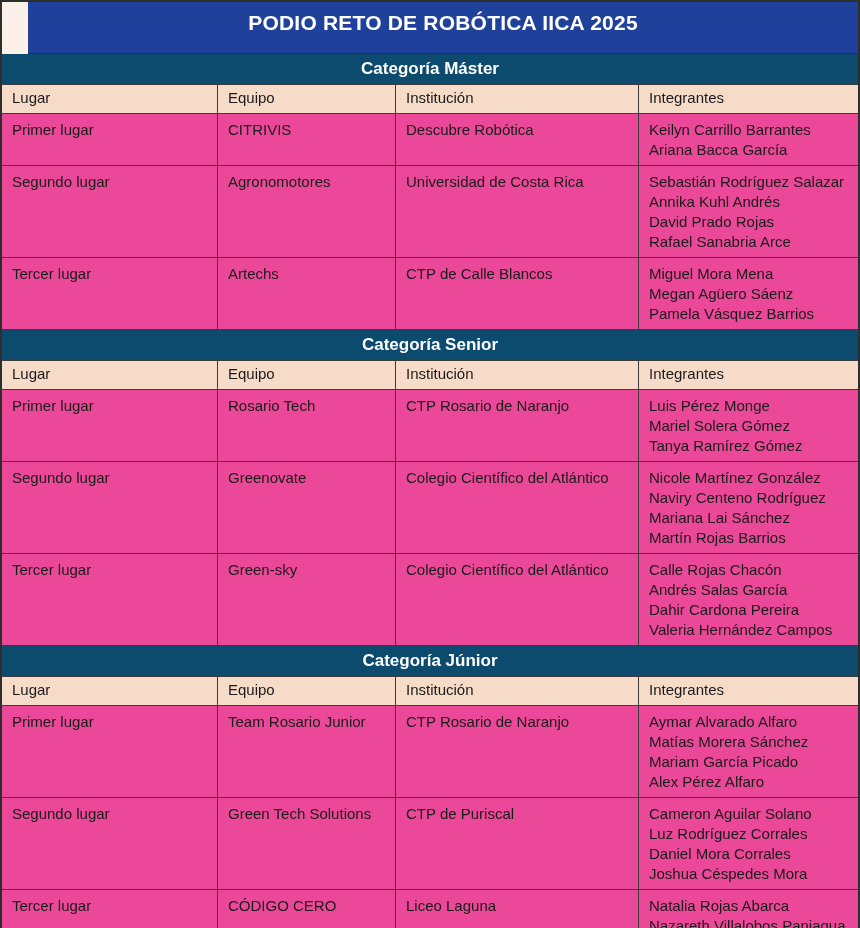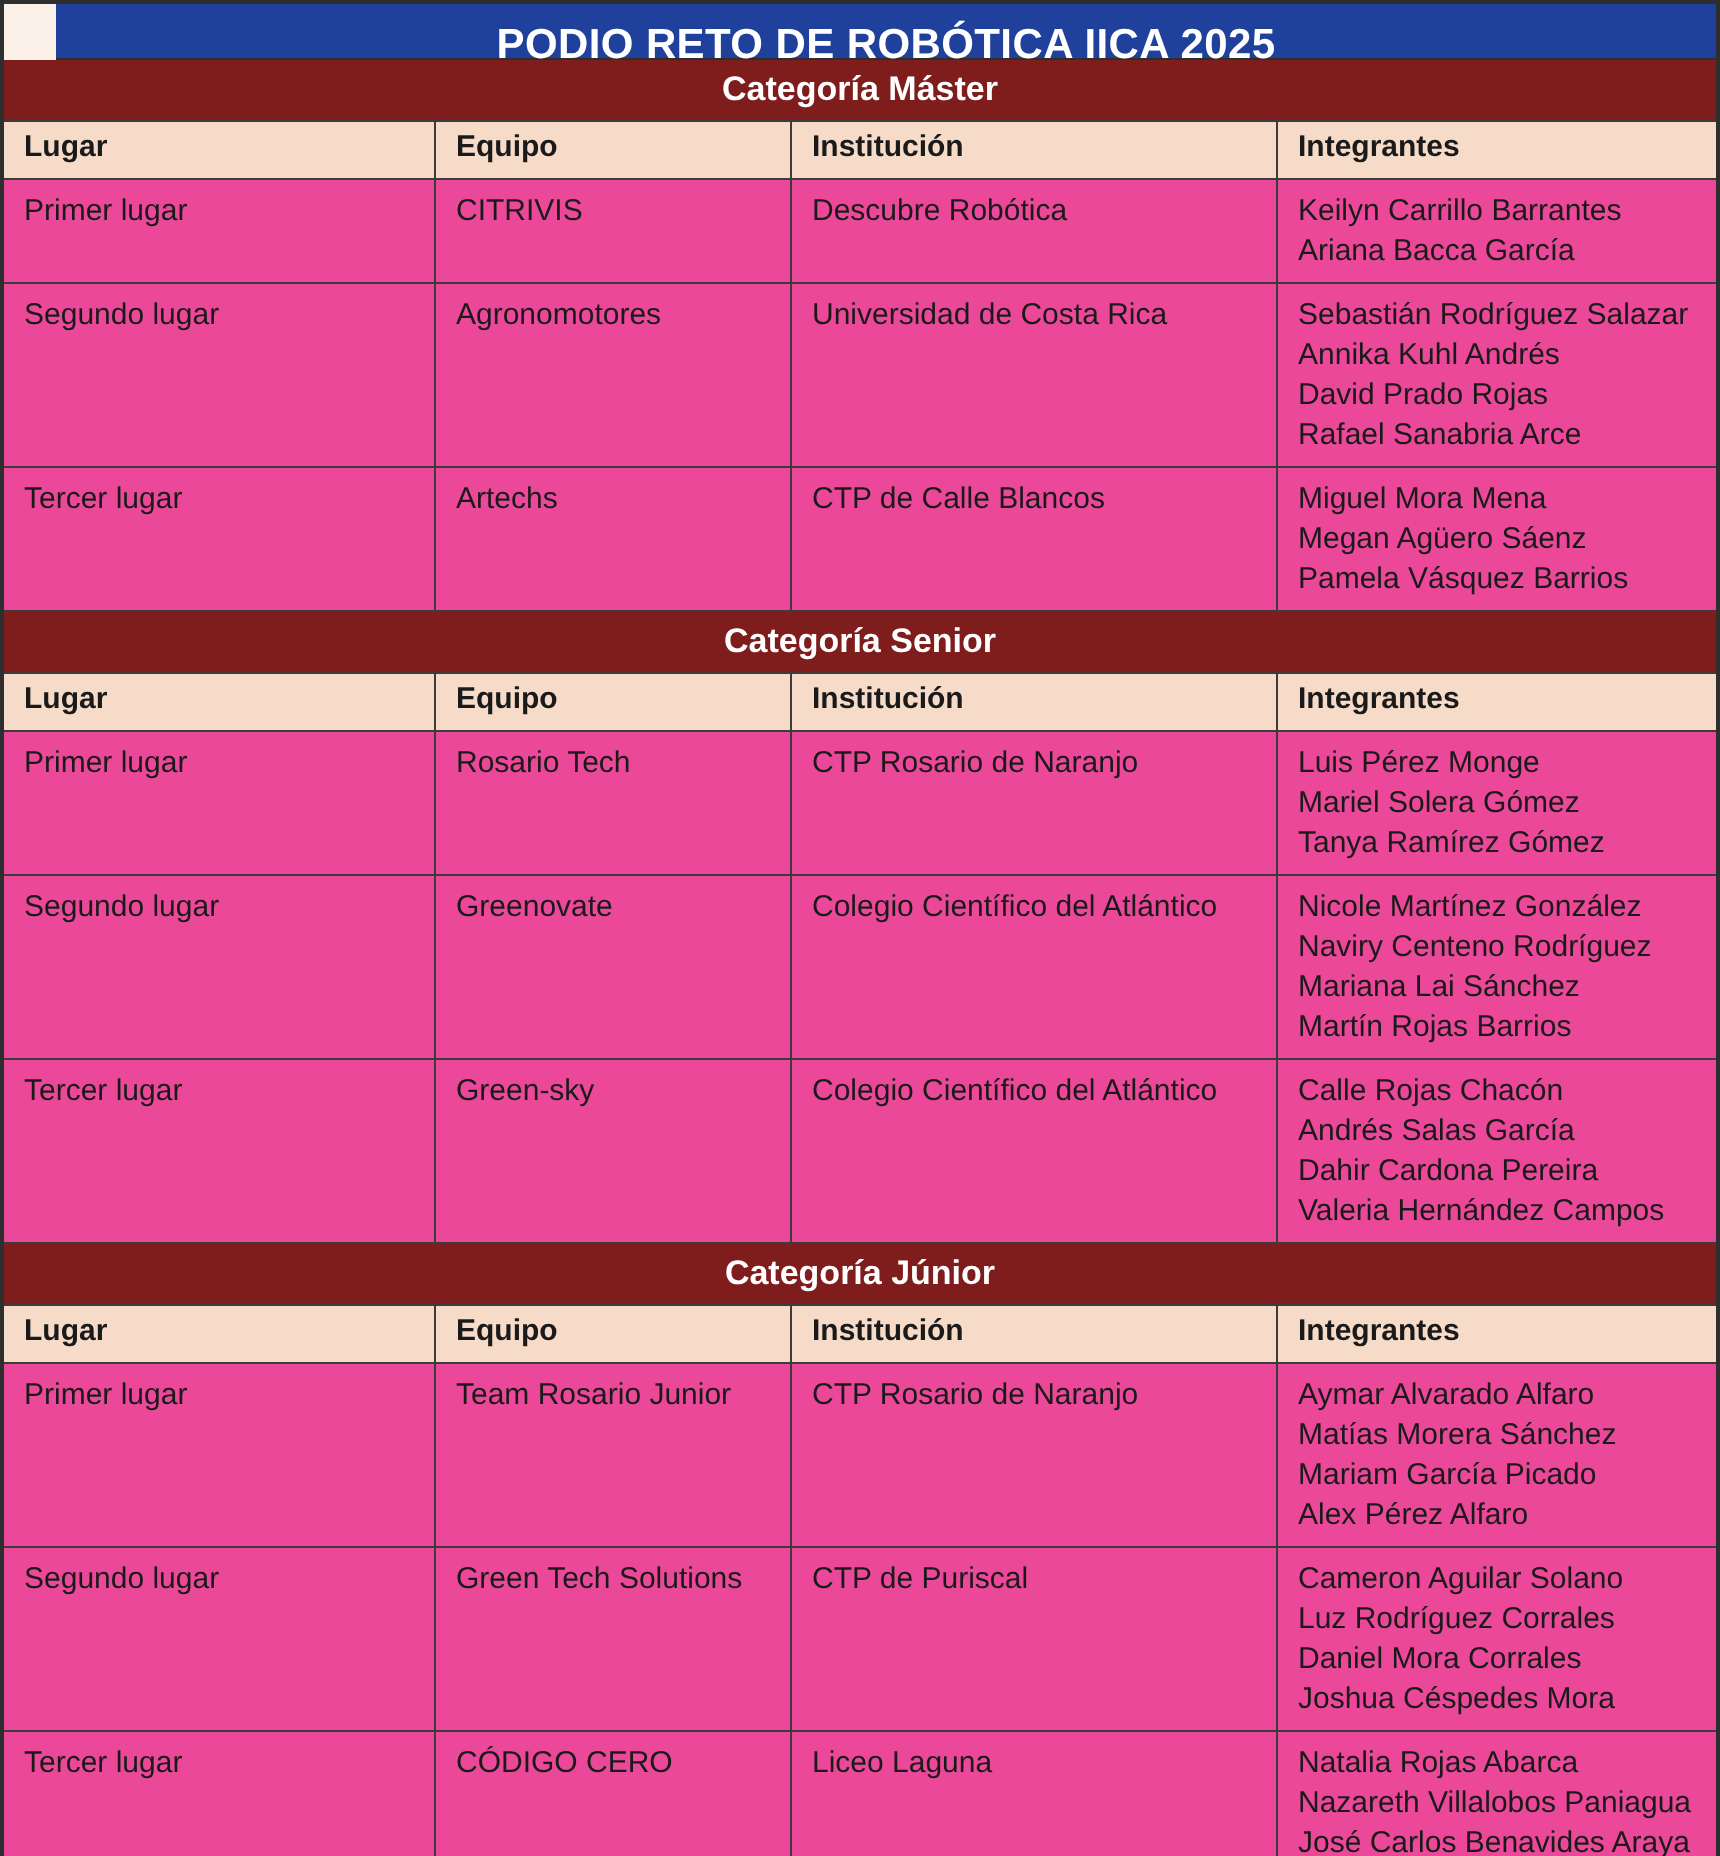--- a/index.html
+++ b/index.html
@@ -16,46 +16,46 @@
     background: #fcf1e9;
     display: flex;
     flex-direction: column;
   }
   .title-bar {
     background: #1f419b;
     color: #ffffff;
     font-weight: bold;
     font-size: 21px;
     text-align: center;
-    height: 28px;
+    height: 52px;
     line-height: 42px;
     border-bottom: 1px solid #2e2e2e;
     letter-spacing: 0.2px;
     margin-left: 26px;
   }
   .category-bar {
-    background: #7f1d1d;
+    background: #0c4a6e;
     color: #ffffff;
     font-weight: bold;
     font-size: 17px;
     text-align: center;
     height: 31px;
     line-height: 30px;
     border-bottom: 1px solid #3c3c3c;
   }
   .grid-row {
     display: grid;
     grid-template-columns: 216px 178px 243px 1fr;
     border-bottom: 1px solid #3c3c3c;
   }
   .header-row {
     background: #f7dbc9;
   }
   .header-row .cell {
-    font-weight: bold;
+    font-weight: normal;
     font-size: 15px;
     padding: 4px 10px 4px 10px;
     min-height: 28px;
   }
   .data-row {
     background: #ec4899;
   }
   .data-row .cell {
     font-size: 15px;
     line-height: 20px;

